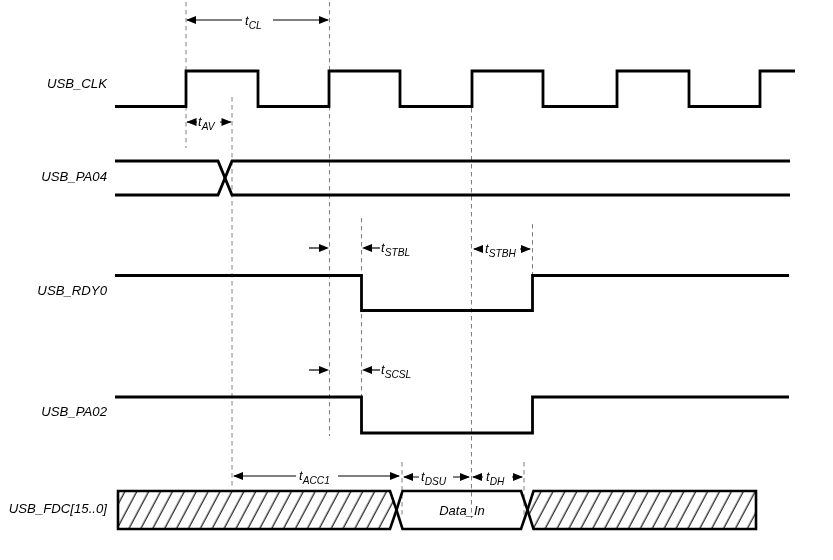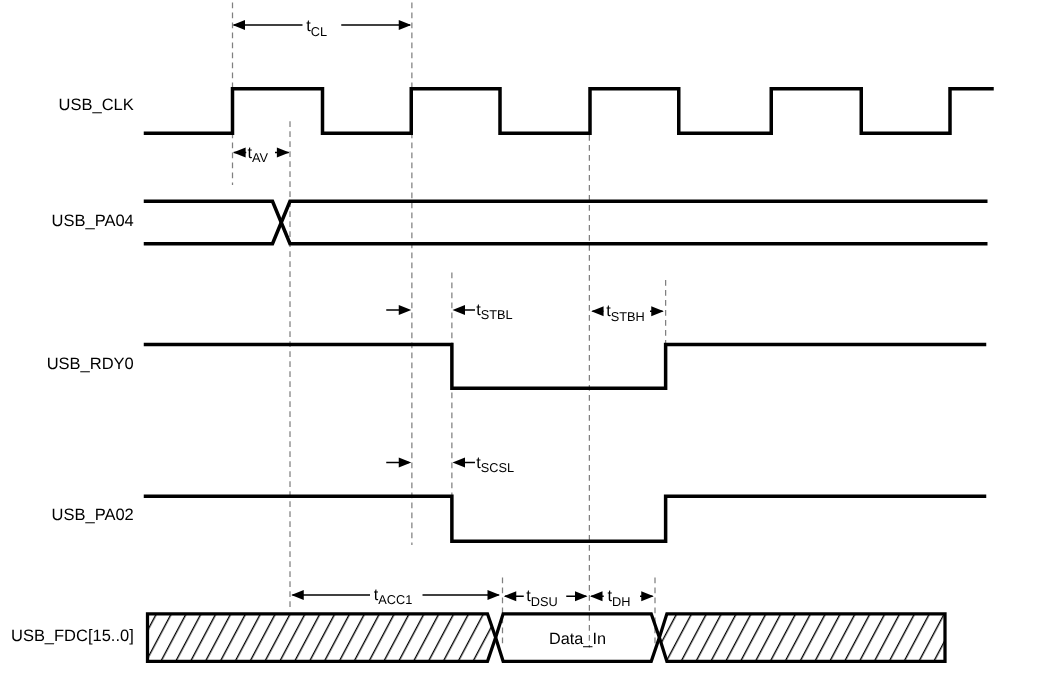--- a/index.html
+++ b/index.html
@@ -2,20 +2,21 @@
 <html><head>
 <meta charset="utf-8">
 <style>
   html,body{margin:0;padding:0;background:#ffffff;}
   .stage{
     position:relative;
     width:795px;height:560px;
     background:#ffffff;
     font-family:"Liberation Sans", sans-serif;
     overflow:hidden;
+    font-style:italic;
   }
   svg text{
     font-family:"Liberation Sans", sans-serif;
     fill:#000000;
   }
   .sig-label{font-size:13.2px;}
   .dim-label{font-size:13px;}
   .dim-sub{font-size:10.2px;}
   .bus-label{font-size:13px;}
   .wave{stroke:#000;stroke-width:2.8;fill:none;stroke-linejoin:miter;}

